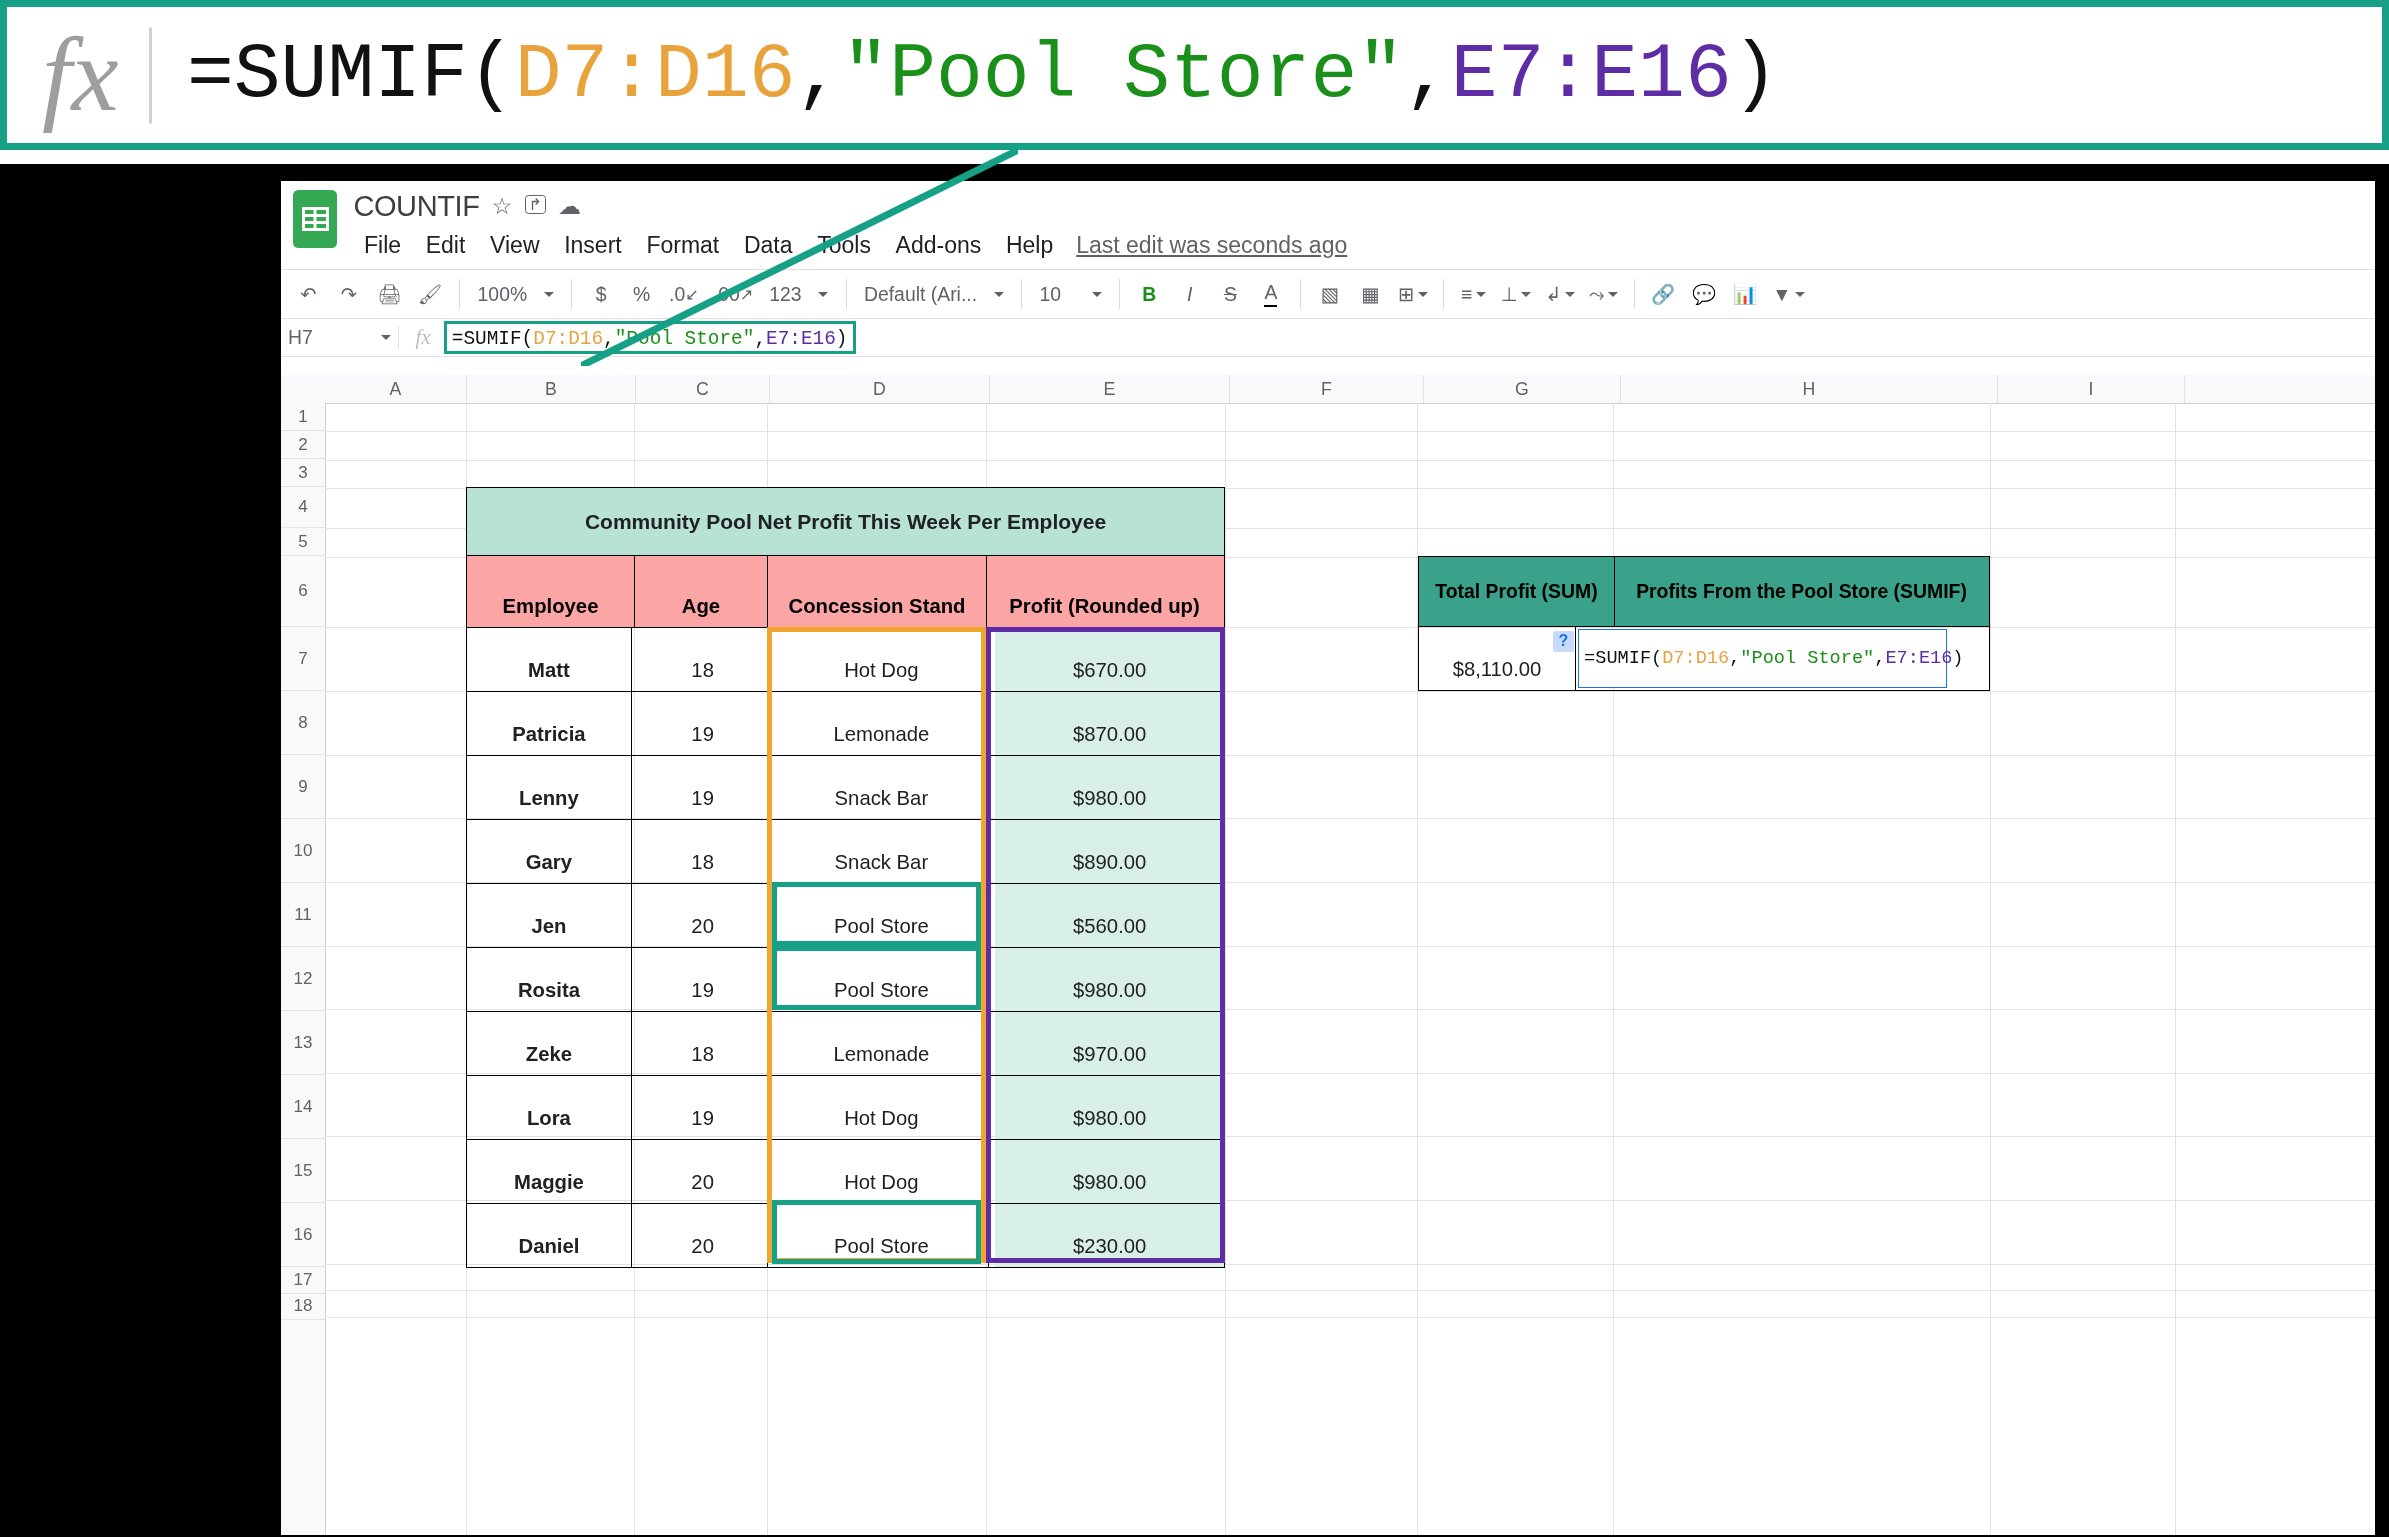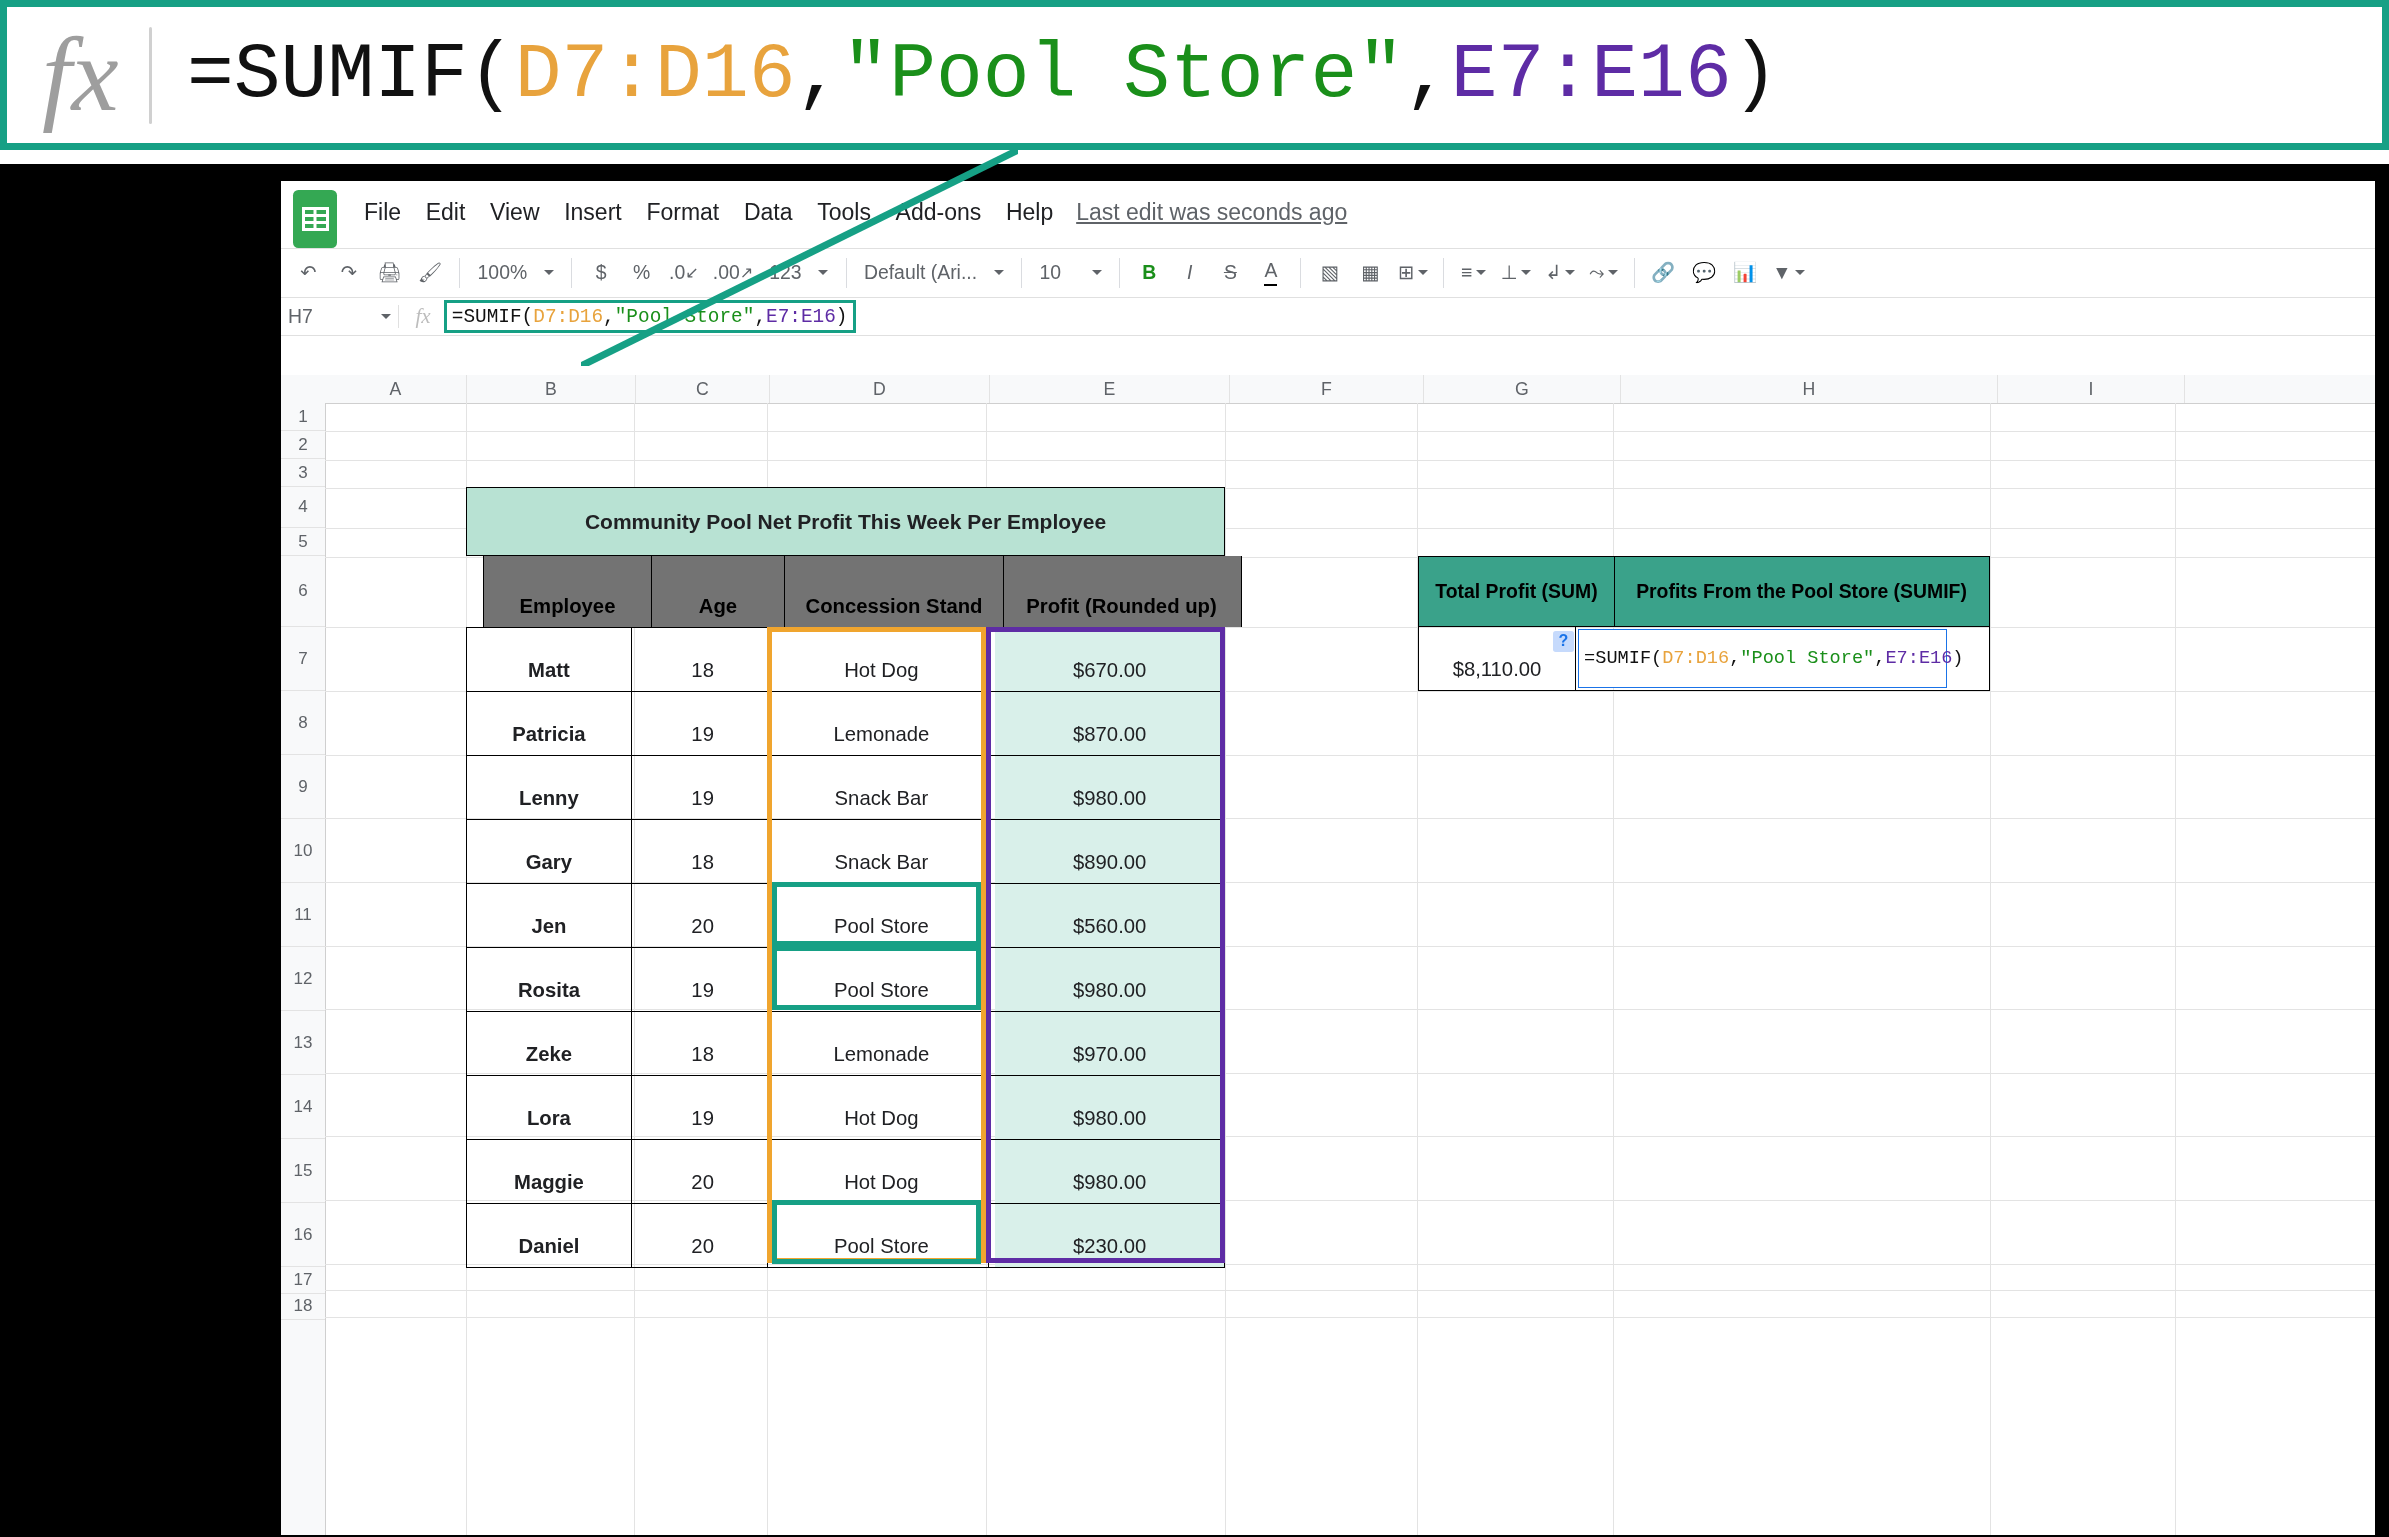--- a/index.html
+++ b/index.html
@@ -270,26 +270,26 @@
     height: calc(var(--r4) + var(--r5));
     background: #b8e2d3;
     border: 1.8px solid #000;
     box-sizing: border-box;
     display: flex; align-items: center; justify-content: center;
     font-weight: 700;
     font-size: 21px;
   }
   .pool-headers {
     position: absolute;
-    left: 158px;
+    left: 141px;
     top: calc(var(--r1) + var(--r2) + var(--r3) + var(--r4) + var(--r5));
     width: calc(168px + 133px + 219px + 239px);
     height: var(--r6);
     display: flex;
-    background: #737373;
+    background: #fca5a5;
     color: #000;
     font-weight: 700;
     font-size: 20.3px;
     border-left: 1.8px solid #000;
     border-right: 1.8px solid #000;
     box-sizing: border-box;
   }
   .pool-headers .ph {
     display: flex; align-items: flex-end; justify-content: center;
     padding-bottom: 8.8px;
@@ -435,20 +435,26 @@
   <line x1="494" y1="0" x2="0" y2="244" stroke="#16a085" stroke-width="8"></line>
 </svg>
 
 <div class="backdrop"></div>
 
 <div class="app">
 
   <div class="titlebar">
     <div class="docs-icon"></div>
     <div class="titlecol">
+      <div class="titlerow">
+        <span class="doc-title">COUNTIF</span>
+        <span class="star"></span>
+        <span class="movebox"></span>
+        <span class="cloud"></span>
+      </div>
       <div class="menubar">
         <span class="menu-item">File</span>
         <span class="menu-item">Edit</span>
         <span class="menu-item">View</span>
         <span class="menu-item">Insert</span>
         <span class="menu-item">Format</span>
         <span class="menu-item">Data</span>
         <span class="menu-item">Tools</span>
         <span class="menu-item">Add-ons</span>
         <span class="menu-item">Help</span>

